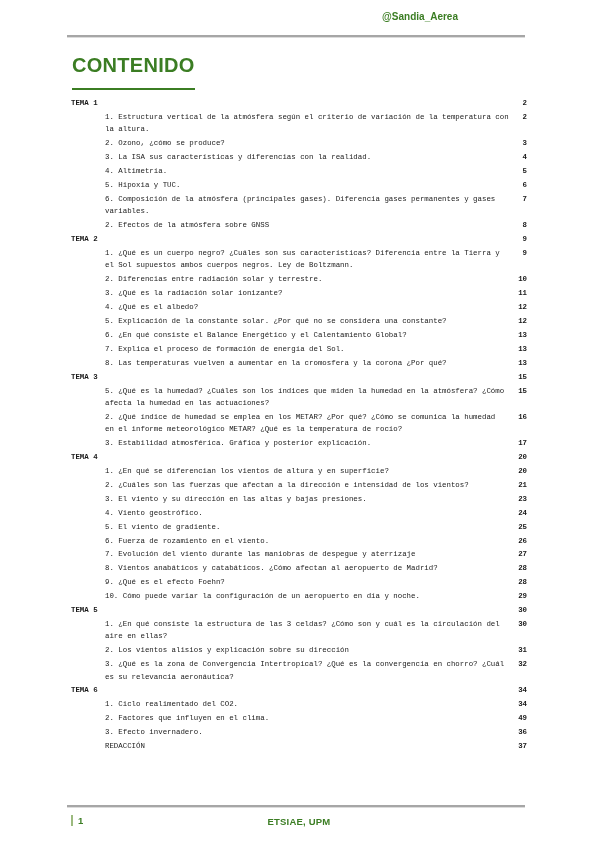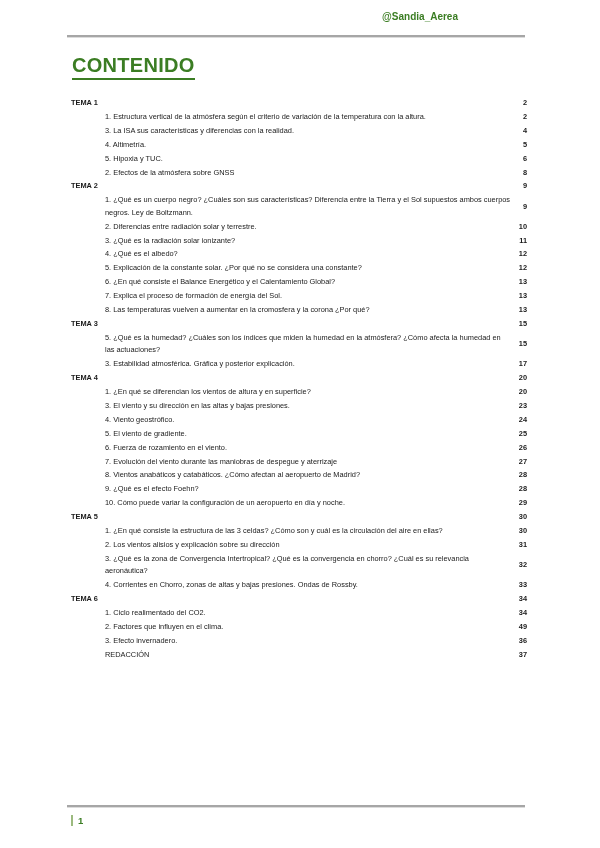--- a/index.html
+++ b/index.html
@@ -27,31 +27,32 @@
     background:var(--rule);
     border-bottom:1px solid #dcdcdc;
   }
   
   .doc-title{
     position:absolute;top:54px;left:72px;margin:0;
     font-size:20px;font-weight:bold;color:var(--accent);
     letter-spacing:.3px;
     display:inline-block;
     border-bottom:2.5px solid var(--accent);
-    padding-bottom:1px;
+    padding-bottom:11px;
     line-height:1.15;
   }
   
   .toc{
     position:absolute;top:97px;left:71px;width:456px;
     font-size:7.4px;line-height:12.4px;
   }
   .toc-row{
-    display:flex;align-items:center;
+    display:flex;align-items:flex-start;
     margin-bottom:1.5px;
+    font-family:Liberation Mono, monospace;
   }
   .toc-row .t{
     flex:1 1 auto;padding-right:10px;
   }
   .toc-row .pg{
     flex:0 0 auto;font-weight:bold;white-space:nowrap;
   }
   .section-row .t{font-weight:bold;}
   .item-row{padding-left:34px;}
   
@@ -92,32 +93,40 @@
   <div class="toc" id="toc">
       <div class="toc-row section-row">
         <span class="t">TEMA 1</span>
         <span class="pg">2</span>
       </div>
       <div class="toc-row item-row">
         <span class="t">1. Estructura vertical de la atmósfera según el criterio de variación de la temperatura con la altura.</span>
         <span class="pg">2</span>
       </div>
       <div class="toc-row item-row">
+        <span class="t">2. Ozono, ¿cómo se produce?</span>
+        <span class="pg">3</span>
+      </div>
+      <div class="toc-row item-row">
         <span class="t">3. La ISA sus características y diferencias con la realidad.</span>
         <span class="pg">4</span>
       </div>
       <div class="toc-row item-row">
         <span class="t">4. Altimetría.</span>
         <span class="pg">5</span>
       </div>
       <div class="toc-row item-row">
         <span class="t">5. Hipoxia y TUC.</span>
         <span class="pg">6</span>
       </div>
       <div class="toc-row item-row">
+        <span class="t">6. Composición de la atmósfera (principales gases). Diferencia gases permanentes y gases variables.</span>
+        <span class="pg">7</span>
+      </div>
+      <div class="toc-row item-row">
         <span class="t">2. Efectos de la atmósfera sobre GNSS</span>
         <span class="pg">8</span>
       </div>
       <div class="toc-row section-row">
         <span class="t">TEMA 2</span>
         <span class="pg">9</span>
       </div>
       <div class="toc-row item-row">
         <span class="t">1. ¿Qué es un cuerpo negro? ¿Cuáles son sus características? Diferencia entre la Tierra y el Sol supuestos ambos cuerpos negros. Ley de Boltzmann.</span>
         <span class="pg">9</span>
@@ -152,32 +161,40 @@
       </div>
       <div class="toc-row section-row">
         <span class="t">TEMA 3</span>
         <span class="pg">15</span>
       </div>
       <div class="toc-row item-row">
         <span class="t">5. ¿Qué es la humedad? ¿Cuáles son los índices que miden la humedad en la atmósfera? ¿Cómo afecta la humedad en las actuaciones?</span>
         <span class="pg">15</span>
       </div>
       <div class="toc-row item-row">
+        <span class="t">2. ¿Qué índice de humedad se emplea en los METAR? ¿Por qué? ¿Cómo se comunica la humedad en el informe meteorológico METAR? ¿Qué es la temperatura de rocío?</span>
+        <span class="pg">16</span>
+      </div>
+      <div class="toc-row item-row">
         <span class="t">3. Estabilidad atmosférica. Gráfica y posterior explicación.</span>
         <span class="pg">17</span>
       </div>
       <div class="toc-row section-row">
         <span class="t">TEMA 4</span>
         <span class="pg">20</span>
       </div>
       <div class="toc-row item-row">
         <span class="t">1. ¿En qué se diferencian los vientos de altura y en superficie?</span>
         <span class="pg">20</span>
       </div>
       <div class="toc-row item-row">
+        <span class="t">2. ¿Cuáles son las fuerzas que afectan a la dirección e intensidad de los vientos?</span>
+        <span class="pg">21</span>
+      </div>
+      <div class="toc-row item-row">
         <span class="t">3. El viento y su dirección en las altas y bajas presiones.</span>
         <span class="pg">23</span>
       </div>
       <div class="toc-row item-row">
         <span class="t">4. Viento geostrófico.</span>
         <span class="pg">24</span>
       </div>
       <div class="toc-row item-row">
         <span class="t">5. El viento de gradiente.</span>
         <span class="pg">25</span>
@@ -210,24 +227,20 @@
         <span class="t">1. ¿En qué consiste la estructura de las 3 celdas? ¿Cómo son y cuál es la circulación del aire en ellas?</span>
         <span class="pg">30</span>
       </div>
       <div class="toc-row item-row">
         <span class="t">2. Los vientos alisios y explicación sobre su dirección</span>
         <span class="pg">31</span>
       </div>
       <div class="toc-row item-row">
         <span class="t">3. ¿Qué es la zona de Convergencia Intertropical? ¿Qué es la convergencia en chorro? ¿Cuál es su relevancia aeronáutica?</span>
         <span class="pg">32</span>
-      </div>
-      <div class="toc-row item-row">
-        <span class="t">4. Corrientes en Chorro, zonas de altas y bajas presiones. Ondas de Rossby.</span>
-        <span class="pg">33</span>
       </div>
       <div class="toc-row section-row">
         <span class="t">TEMA 6</span>
         <span class="pg">34</span>
       </div>
       <div class="toc-row item-row">
         <span class="t">1. Ciclo realimentado del CO2.</span>
         <span class="pg">34</span>
       </div>
       <div class="toc-row item-row">
@@ -244,15 +257,16 @@
       </div>
     </div>
 
   <div class="footer-rule"></div>
 
   <div class="footer-row">
     <span class="footer-pageno">
       <span class="pipe"></span>
       <span>1</span>
     </span>
+    <span class="footer-center">ETSIAE, UPM</span>
   </div>
 
 </div>
 
 </body></html>

